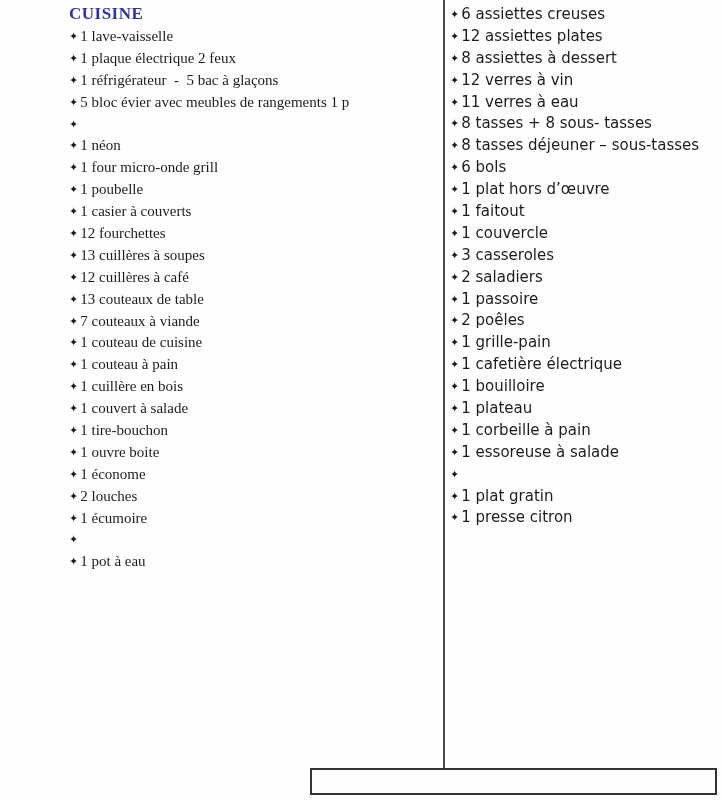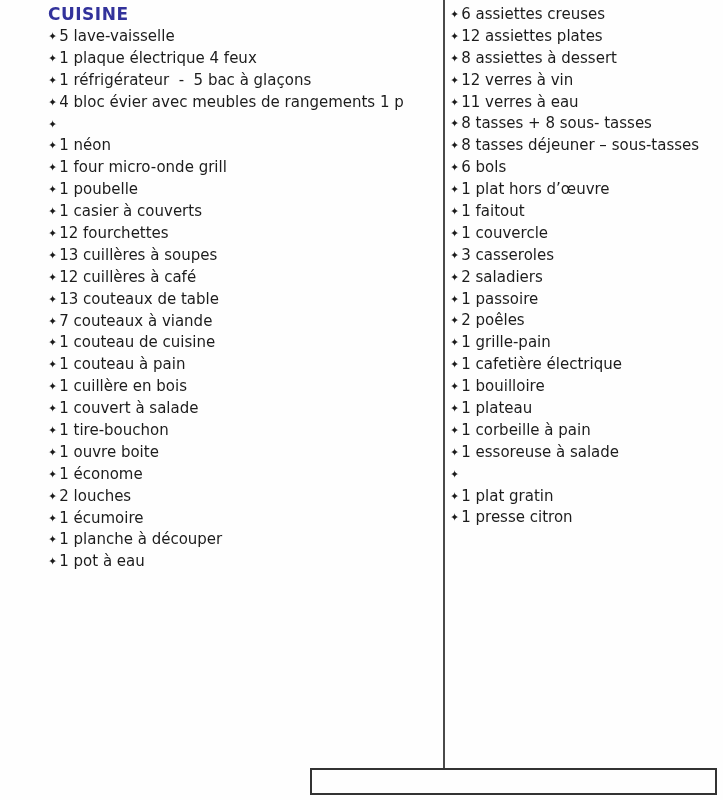--- a/index.html
+++ b/index.html
@@ -21,21 +21,21 @@
     left: 443px;
     top: 0;
     width: 2px;
     height: 769px;
     background: #4a4a4a;
   }
   .col {
     position: absolute;
     top: 0;
   }
-  .col.left  { left: 48px; top: 3px; width: 385px; }
+  .col.left  { left: 69px; top: 3px; width: 385px; font-family: Liberation Serif, serif; }
   .col.right { left: 450px; top: 4px; width: 270px; }
   .title {
     font-size: 17px;
     font-weight: bold;
     color: #32329b;
     letter-spacing: 0.5px;
     height: 23px;
     line-height: 22px;
   }
   .list-item {
@@ -69,44 +69,44 @@
 </head>
 <body>
 
 <div class="page">
 
   <div class="divider"></div>
 
   <div class="col left">
     <div class="title">CUISINE</div>
     <div class="list">
-        <div class="list-item"><span class="bullet">✦</span><span class="item-text">5 lave-vaisselle</span></div>
-        <div class="list-item"><span class="bullet">✦</span><span class="item-text">1 plaque électrique 4 feux</span></div>
+        <div class="list-item"><span class="bullet">✦</span><span class="item-text">1 lave-vaisselle</span></div>
+        <div class="list-item"><span class="bullet">✦</span><span class="item-text">1 plaque électrique 2 feux</span></div>
         <div class="list-item"><span class="bullet">✦</span><span class="item-text">1 réfrigérateur  -  5 bac à glaçons</span></div>
-        <div class="list-item"><span class="bullet">✦</span><span class="item-text">4 bloc évier avec meubles de rangements 1 p</span></div>
+        <div class="list-item"><span class="bullet">✦</span><span class="item-text">5 bloc évier avec meubles de rangements 1 p</span></div>
         <div class="list-item"><span class="bullet">✦</span></div>
         <div class="list-item"><span class="bullet">✦</span><span class="item-text">1 néon</span></div>
         <div class="list-item"><span class="bullet">✦</span><span class="item-text">1 four micro-onde grill</span></div>
         <div class="list-item"><span class="bullet">✦</span><span class="item-text">1 poubelle</span></div>
         <div class="list-item"><span class="bullet">✦</span><span class="item-text">1 casier à couverts</span></div>
         <div class="list-item"><span class="bullet">✦</span><span class="item-text">12 fourchettes</span></div>
         <div class="list-item"><span class="bullet">✦</span><span class="item-text">13 cuillères à soupes</span></div>
         <div class="list-item"><span class="bullet">✦</span><span class="item-text">12 cuillères à café</span></div>
         <div class="list-item"><span class="bullet">✦</span><span class="item-text">13 couteaux de table</span></div>
         <div class="list-item"><span class="bullet">✦</span><span class="item-text">7 couteaux à viande</span></div>
         <div class="list-item"><span class="bullet">✦</span><span class="item-text">1 couteau de cuisine</span></div>
         <div class="list-item"><span class="bullet">✦</span><span class="item-text">1 couteau à pain</span></div>
         <div class="list-item"><span class="bullet">✦</span><span class="item-text">1 cuillère en bois</span></div>
         <div class="list-item"><span class="bullet">✦</span><span class="item-text">1 couvert à salade</span></div>
         <div class="list-item"><span class="bullet">✦</span><span class="item-text">1 tire-bouchon</span></div>
         <div class="list-item"><span class="bullet">✦</span><span class="item-text">1 ouvre boite</span></div>
         <div class="list-item"><span class="bullet">✦</span><span class="item-text">1 économe</span></div>
         <div class="list-item"><span class="bullet">✦</span><span class="item-text">2 louches</span></div>
         <div class="list-item"><span class="bullet">✦</span><span class="item-text">1 écumoire</span></div>
-        <div class="list-item"><span class="bullet">✦</span><span class="item-text">1 planche à découper</span></div>
+        <div class="list-item"><span class="bullet">✦</span></div>
         <div class="list-item"><span class="bullet">✦</span><span class="item-text">1 pot à eau</span></div>
       </div>
   </div>
 
   <div class="col right">
     <div class="list">
         <div class="list-item"><span class="bullet">✦</span><span class="item-text">6 assiettes creuses</span></div>
         <div class="list-item"><span class="bullet">✦</span><span class="item-text">12 assiettes plates</span></div>
         <div class="list-item"><span class="bullet">✦</span><span class="item-text">8 assiettes à dessert</span></div>
         <div class="list-item"><span class="bullet">✦</span><span class="item-text">12 verres à vin</span></div>

